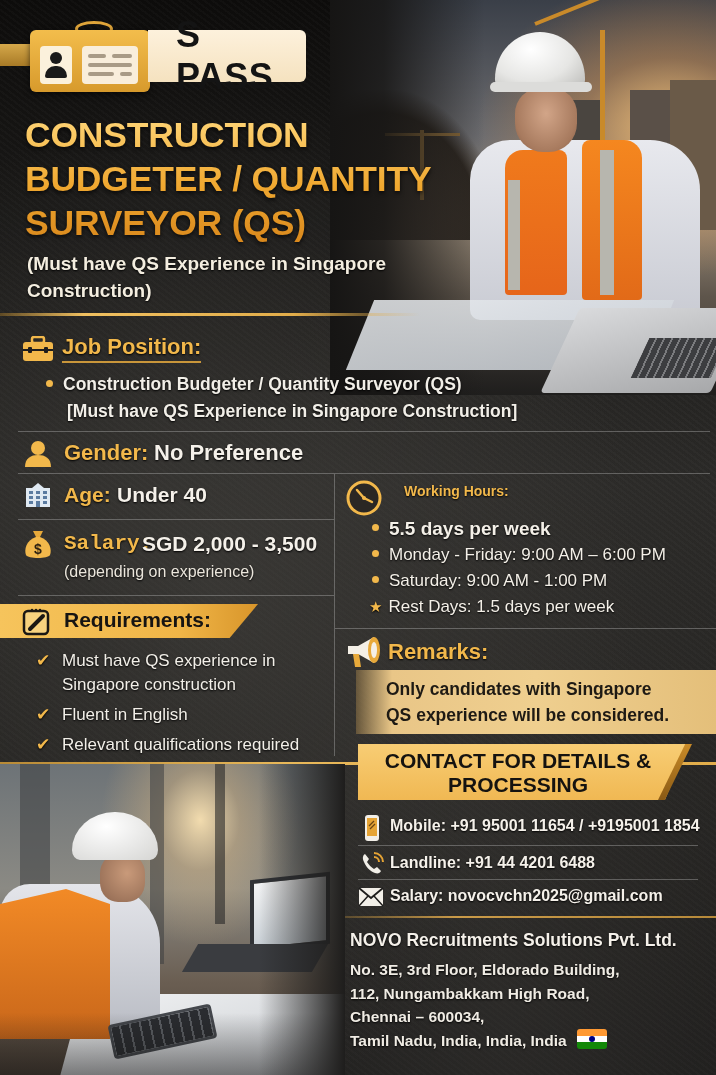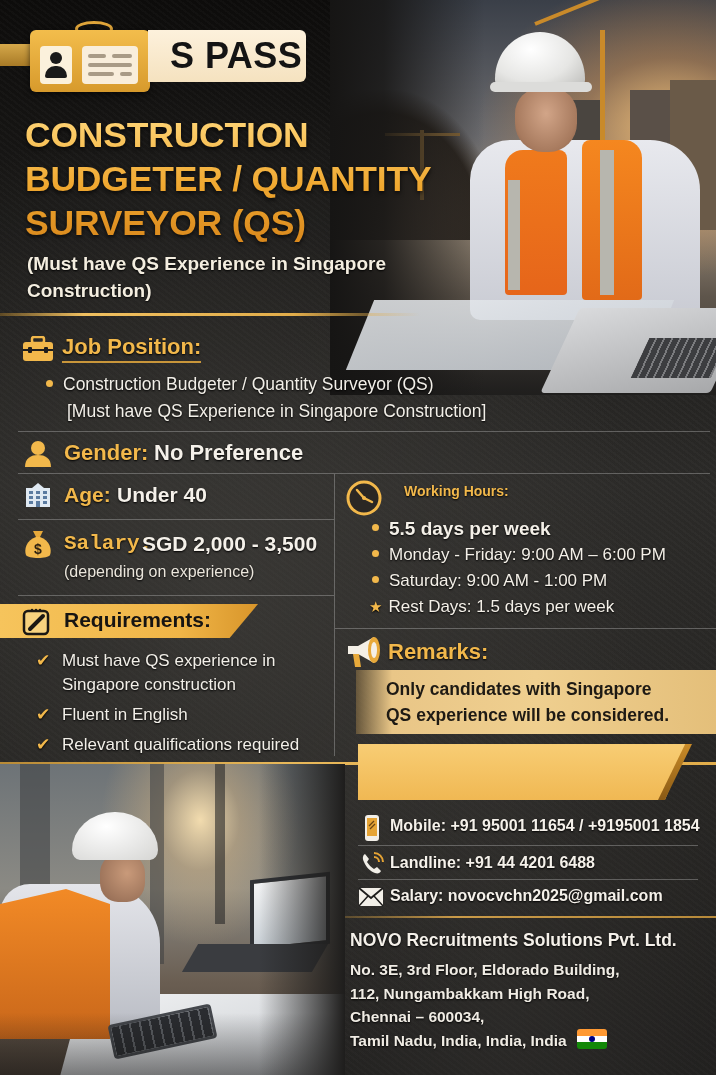--- a/index.html
+++ b/index.html
@@ -49,21 +49,21 @@
   .badge { position: absolute; left: 30px; top: 30px; width: 120px; height: 62px; border-radius: 6px;
     background: linear-gradient(180deg, #f3bd4c 0%, #d79a2c 100%); box-shadow: 0 2px 6px rgba(0,0,0,0.6); }
   .badge-loop { position: absolute; left: 75px; top: 21px; width: 38px; height: 16px; border: 3px solid #e0a53a; border-radius: 50%; border-bottom-color: transparent; }
   .badge-photo { position: absolute; left: 10px; top: 16px; width: 32px; height: 38px; background: #fbf1dc; border-radius: 4px; }
   .badge-photo .head { position: absolute; left: 10px; top: 6px; width: 12px; height: 12px; border-radius: 50%; background: #1a1a1a; }
   .badge-photo .body { position: absolute; left: 5px; top: 20px; width: 22px; height: 12px; border-radius: 10px 10px 2px 2px; background: #1a1a1a; }
   .badge-lines { position: absolute; left: 52px; top: 16px; width: 56px; height: 38px; background: #f9eedb; border-radius: 4px; }
   .badge-lines i { position: absolute; height: 4px; border-radius: 2px; background: #a99b86; }
   .spass-label { position: absolute; left: 148px; top: 30px; width: 158px; height: 52px; border-radius: 0 6px 6px 0;
     background: linear-gradient(180deg, #fdf1dc 0%, #f5e2bf 100%);
-    display: flex; align-items: center; padding-left: 22px;
+    display: flex; align-items: center; padding-left: 28px;
     font-weight: 700; font-size: 36px; color: #141414; letter-spacing: 0.5px; }
 
   
   .title { position: absolute; left: 25px; top: 113px; width: 420px;
     font-weight: 700; font-size: 35.5px; line-height: 44px; letter-spacing: -0.2px;
     background: linear-gradient(180deg, #ffd77a 0%, #f0a830 55%, #d8871c 100%);
     -webkit-background-clip: text; background-clip: text; color: transparent;
     text-shadow: none; filter: drop-shadow(0 2px 2px rgba(0,0,0,0.7)); }
   .title span { display: block; }
   .subtitle { position: absolute; left: 27px; top: 250px; width: 420px;
@@ -76,21 +76,21 @@
   .vrule { position: absolute; width: 1px; background: rgba(200,200,200,0.35); }
 
   
   .icon { position: absolute; }
   .section-label { position: absolute; font-weight: 700; color: #f2b84b; text-shadow: 0 1px 2px #000; }
   .value { position: absolute; font-weight: 700; color: #f5f1ea; text-shadow: 0 1px 2px #000; }
   .txt { position: absolute; color: #f2efe8; text-shadow: 0 1px 2px #000; }
   .bullet-dot { display: inline-block; width: 7px; height: 7px; border-radius: 50%; background: #f2b84b; margin-right: 10px; vertical-align: middle; position: relative; top: -2px; }
 
   .job-label { left: 62px; top: 334px; font-size: 22px; border-bottom: 2px solid #c9963a; padding-bottom: 1px; }
-  .job-desc { left: 46px; top: 371px; font-size: 17.5px; line-height: 27px; font-weight: 400; }
+  .job-desc { left: 46px; top: 371px; font-size: 17.5px; line-height: 27px; font-weight: 700; }
   .job-desc .l2 { padding-left: 21px; display: block; }
 
   .gender-label { left: 64px; top: 440px; font-size: 22px; }
   .gender-value { left: 154px; top: 440px; font-size: 22px; }
 
   .age-label { left: 64px; top: 483px; font-size: 21px; }
   .age-value { left: 117px; top: 483px; font-size: 21px; }
 
   .salary-label { left: 64px; top: 532px; font-size: 21px; font-family: Liberation Mono, monospace; }
   .salary-value { left: 142px; top: 532px; font-size: 21px; }
@@ -314,20 +314,24 @@
     <div class="bp-vest"></div>
     <div class="bp-face"></div>
     <div class="bp-hat"></div>
     <div class="bp-laptop-screen"></div>
     <div class="bp-laptop-base"></div>
     <div class="bp-calc"></div>
   </div>
 
   <div class="contact-banner"></div>
   <div class="contact-edge"></div>
+  <div class="contact-title">
+    <div>CONTACT FOR DETAILS &amp;</div>
+    <div>PROCESSING</div>
+  </div>
 
   <svg class="icon" style="left:364px;top:814px;" width="16" height="28" viewBox="0 0 16 28">
     <rect x="1" y="1" width="14" height="26" rx="3" fill="#f2efe8"></rect>
     <rect x="3" y="4" width="10" height="18" fill="#e6a435"></rect>
     <line x1="5" y1="12" x2="10" y2="7" stroke="#6b4410" stroke-width="1.3"></line>
     <line x1="6" y1="15" x2="11" y2="10" stroke="#6b4410" stroke-width="1.3"></line>
   </svg>
   <div class="contact-row" style="top:817px;">Mobile: +91 95001 11654 / +9195001 1854</div>
   <div class="gray-rule" style="left:358px;top:845px;width:340px;"></div>
 

